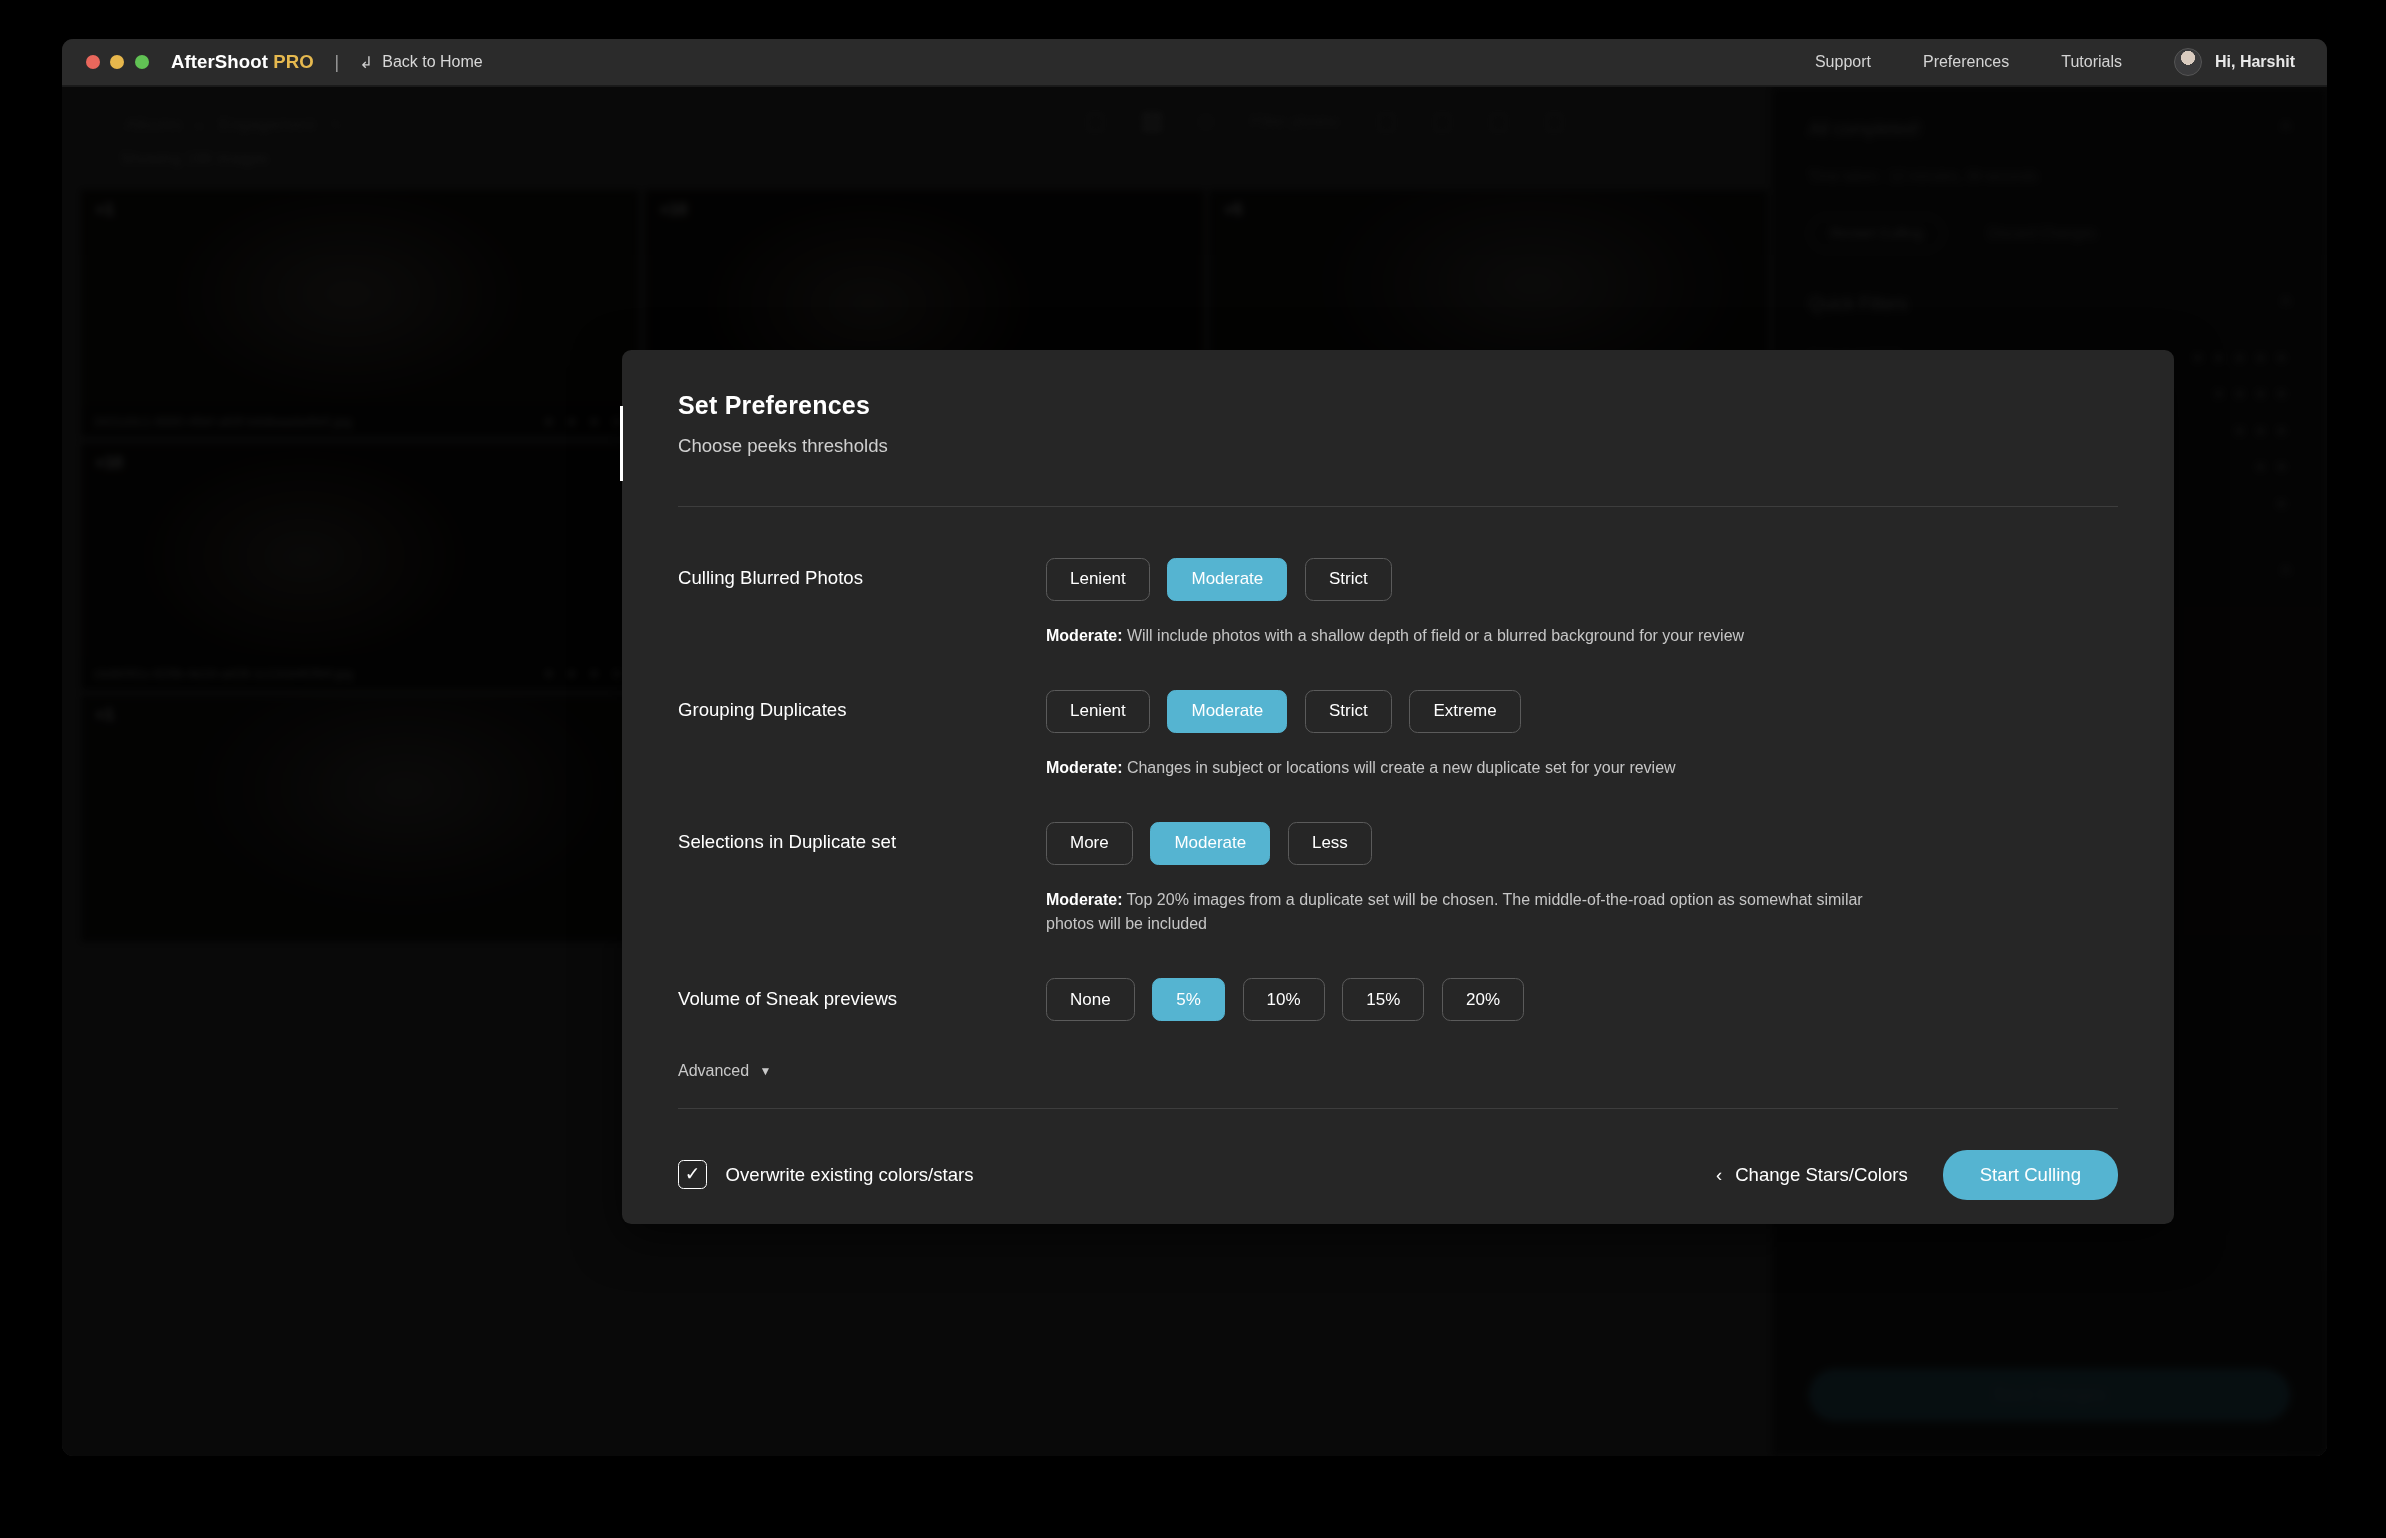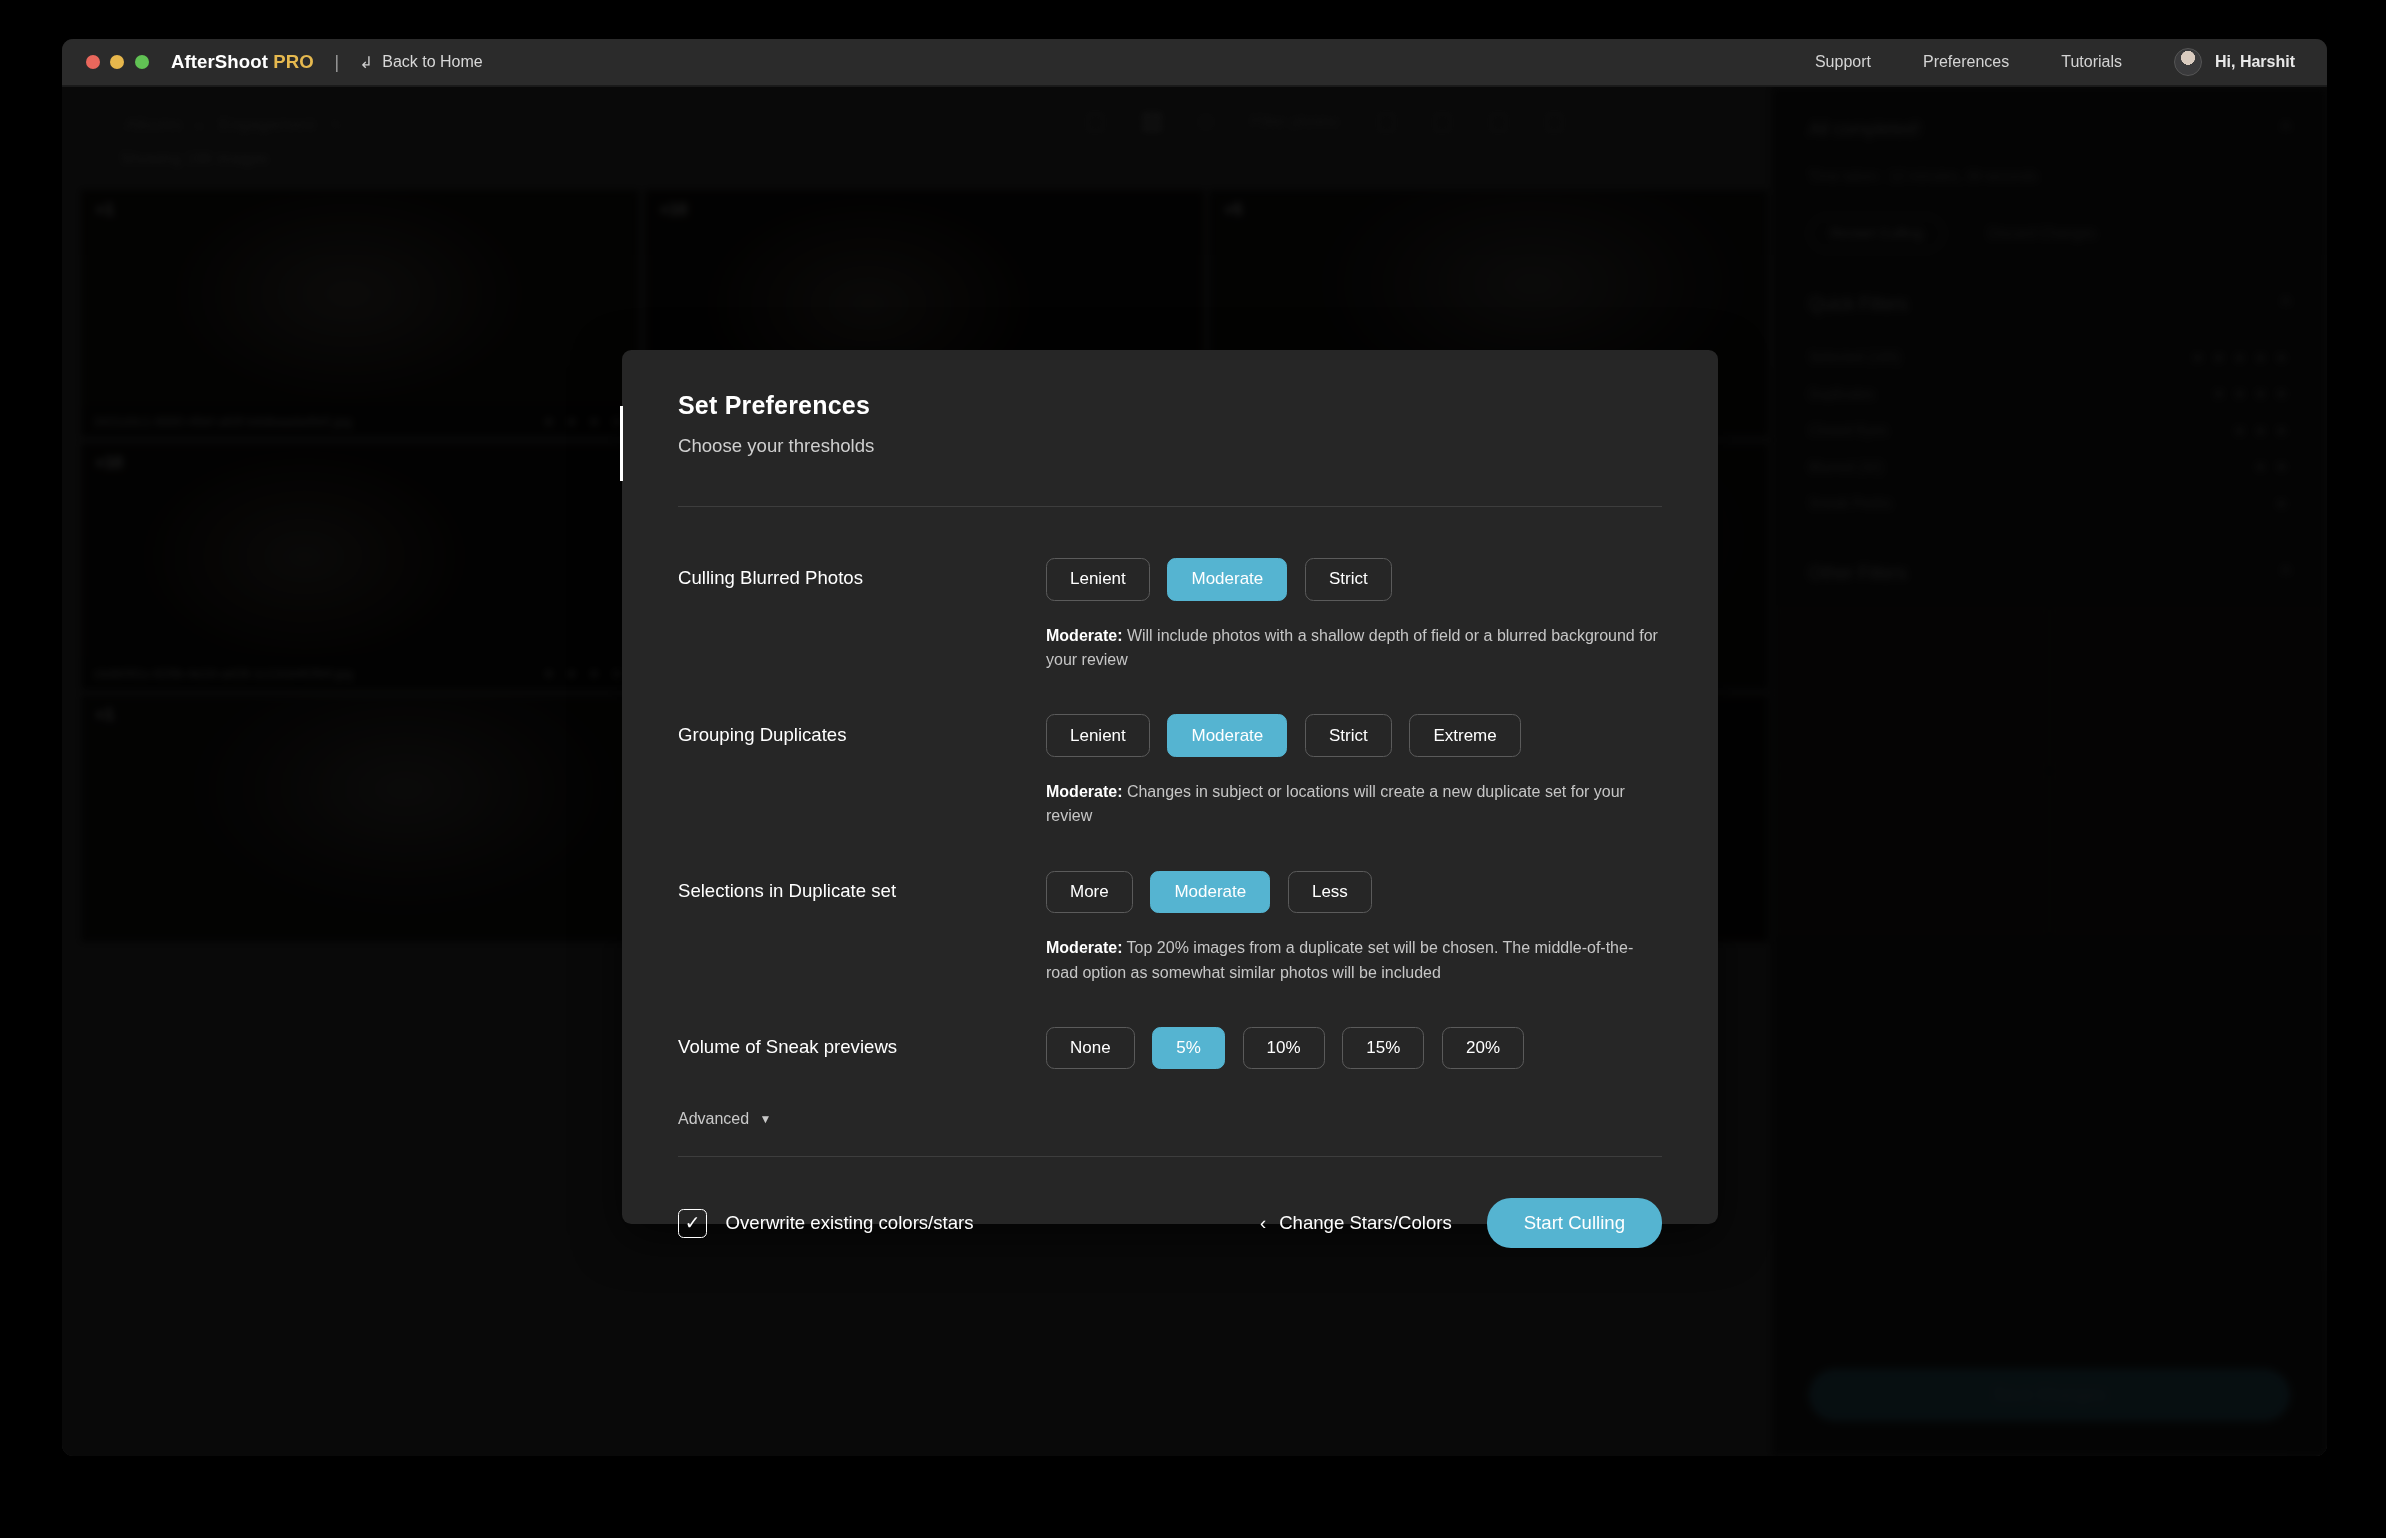--- a/index.html
+++ b/index.html
@@ -172,21 +172,21 @@
   .dim{
     position:absolute; inset:48px 0 0 0;
     background:rgba(0,0,0,.60);
     z-index:2;
   }
 
   
   .modal{
     position:absolute;
     left:560px; top:311px;
-    width:1096px; height:874px;
+    width:1552px; height:874px;
     background:#262626;
     border-radius:9.3px;
     z-index:10;
     box-shadow:0 13px 47px rgba(0,0,0,.6);
   }
   .accent-bar{
     position:absolute; left:-1.9px; top:56px;
     width:2.8px; height:75px; background:#ffffff;
   }
   .m-pad{ padding:41px 56px 0 56px; }
@@ -459,21 +459,21 @@
 
   <div class="dim"></div>
 
   <div class="modal">
     <div class="accent-bar"></div>
 
     <div class="m-pad">
       <div class="m-head">
         <div>
           <div class="m-title">Set Preferences</div>
-          <div class="m-subtitle">Choose your thresholds</div>
+          <div class="m-subtitle">Choose peeks thresholds</div>
         </div>
       </div>
 
       <div class="divider"></div>
 
       <div class="rows">
 
         <div class="row">
           <div class="row-label">Culling Blurred Photos</div>
           <div class="row-right">

